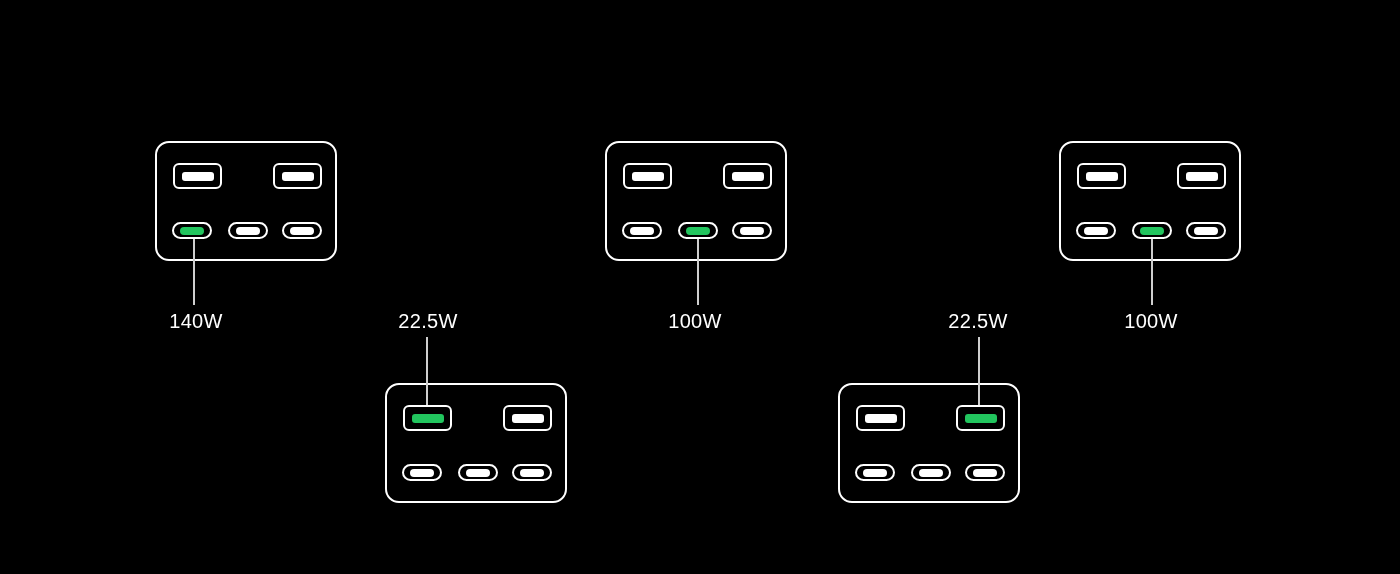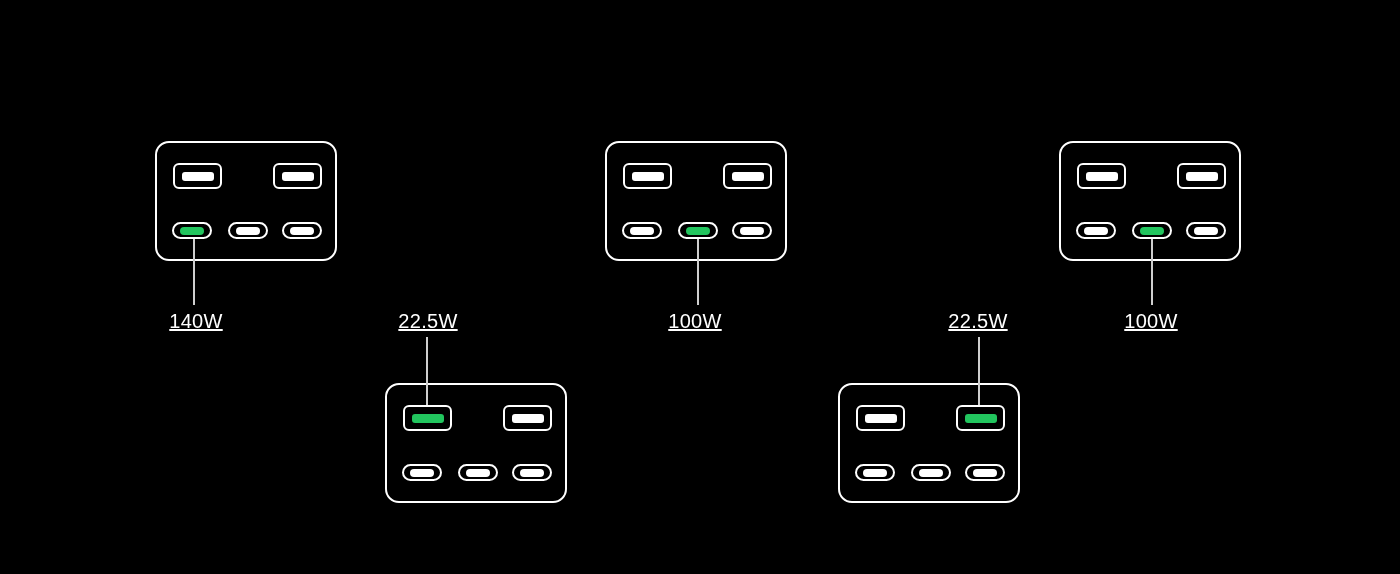--- a/index.html
+++ b/index.html
@@ -63,21 +63,20 @@
   
   .watt {
     position: absolute;
     top: 309px;
     width: 140px;
     text-align: center;
     color: var(--label, #fff);
     font-size: 20px;
     line-height: 24px;
     letter-spacing: 0.3px;
-    text-decoration: underline;
   }
   .w1 { left: 126px; }
   .w2 { left: 358px; }
   .w3 { left: 625px; }
   .w4 { left: 908px; }
   .w5 { left: 1081px; }
 </style>
 </head>
 <body>
 

